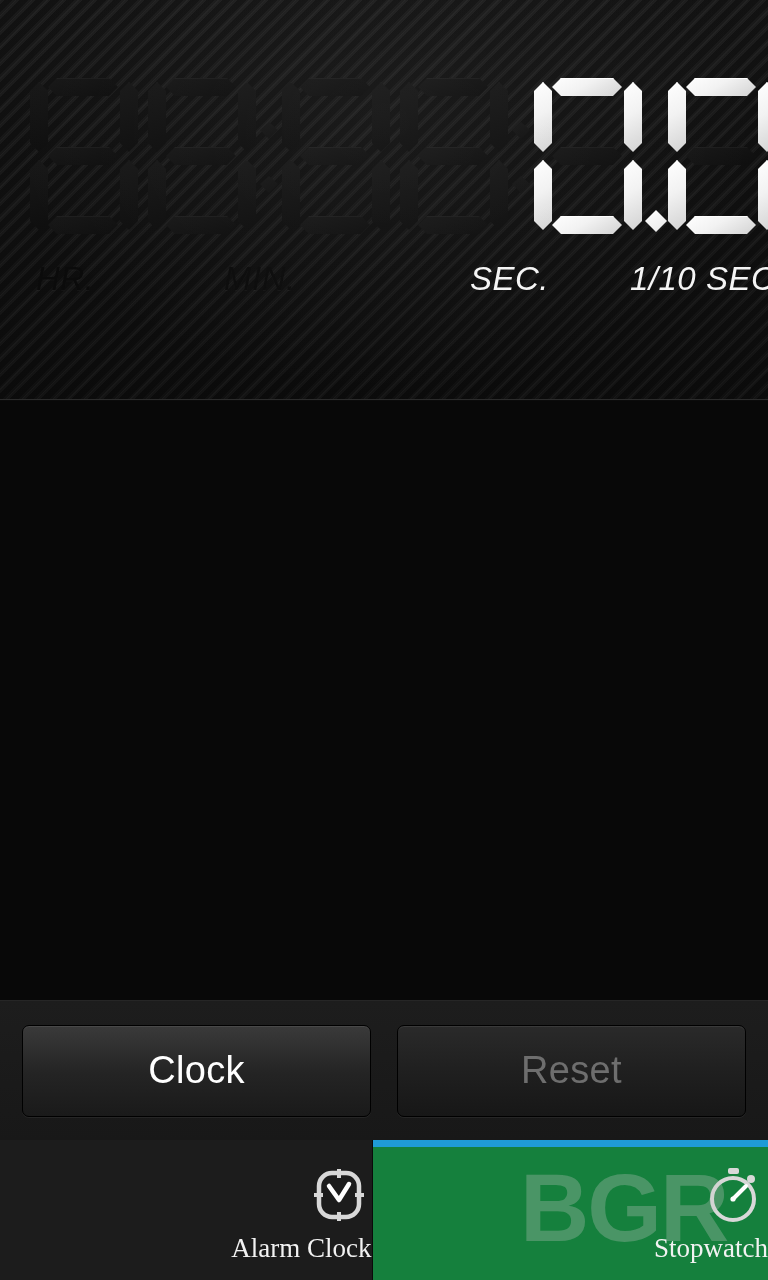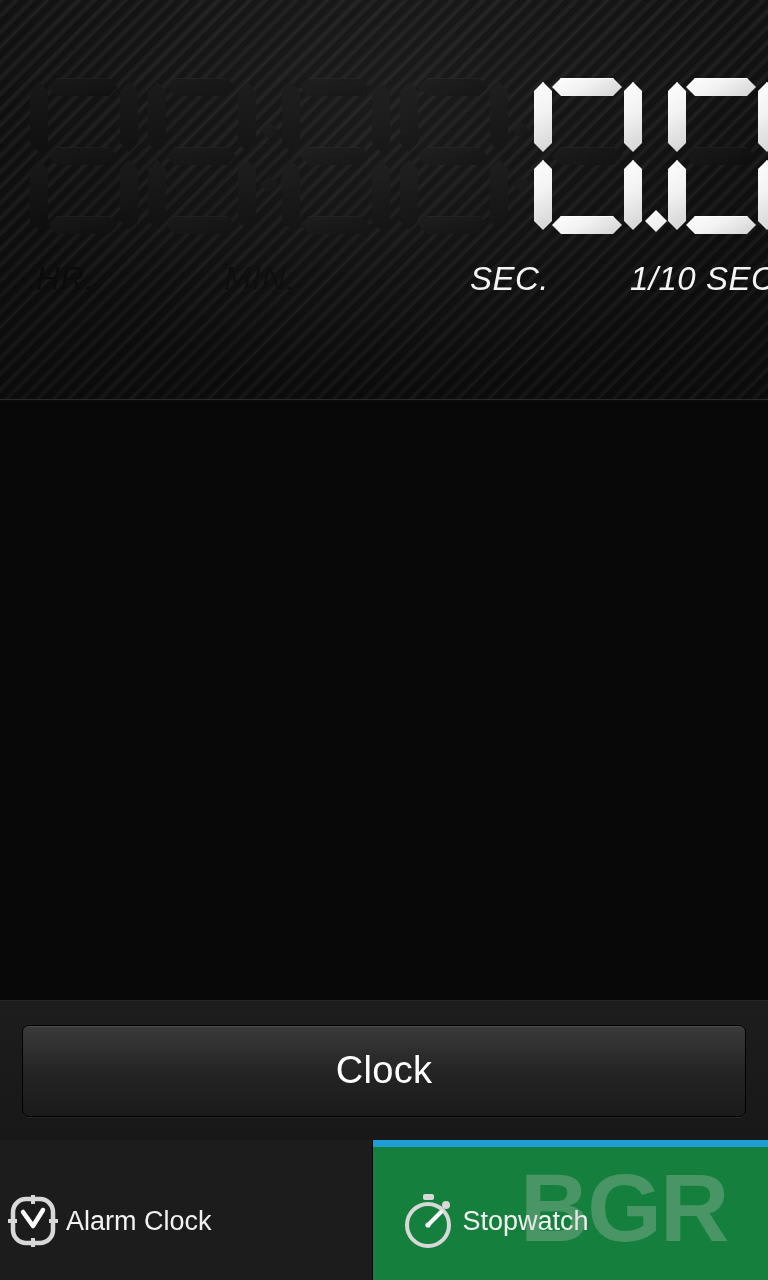--- a/index.html
+++ b/index.html
@@ -183,26 +183,27 @@
     width:768px; height:140px;
     display:flex;
     background:#141414;
   }
   .tab{
     position:relative;
     flex:1 1 0;
     background:#1c1c1c;
     border-right:1px solid #0a0a0a;
     display:flex;
-    flex-direction:row;
-    align-items:center;
+    flex-direction:column;
+    align-items:flex-end;
     justify-content:flex-start;
     padding-top:18px;
     cursor:pointer;
     user-select:none;
+    font-family:Liberation Serif, serif;
   }
   .tab:last-child{ border-right:none; }
   .tab.active{ background:#15803d;padding-left:24px; }
   .tab .indicator{
     position:absolute; left:0; top:0;
     width:100%; height:7px;
     background:transparent;
   }
   .tab.active .indicator{ background:#1f9bd6; }
   .tab .ico{
@@ -322,20 +323,21 @@
       <div class="unit dim unit-min">MIN.</div>
       <div class="unit lit unit-sec">SEC.</div>
       <div class="unit lit unit-tenth">1/10 SEC.</div>
     </div>
   </div>
 
   <div class="lap-area"></div>
 
   <div class="button-bar">
     <div class="btn btn-start">Clock</div>
+    <div class="btn btn-reset">Reset</div>
   </div>
 
   <div class="tab-bar">
 
     <div class="tab">
       <span class="indicator"></span>
       <span class="ico">
         <svg width="62" height="62" viewBox="0 0 62 62">
           <rect x="11" y="9" width="40" height="44" rx="13" ry="13" fill="none" stroke="#d8d8d8" stroke-width="4.5"></rect>
           <line x1="31" y1="5" x2="31" y2="14" stroke="#d8d8d8" stroke-width="4"></line>

